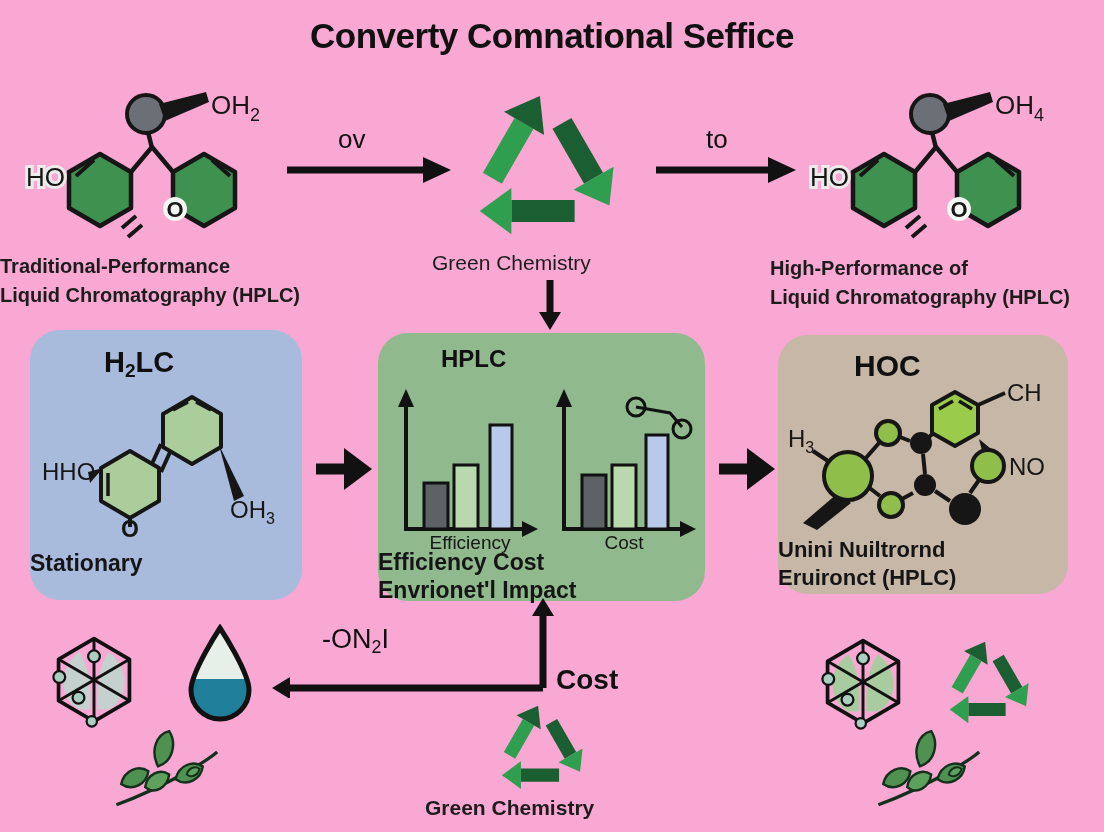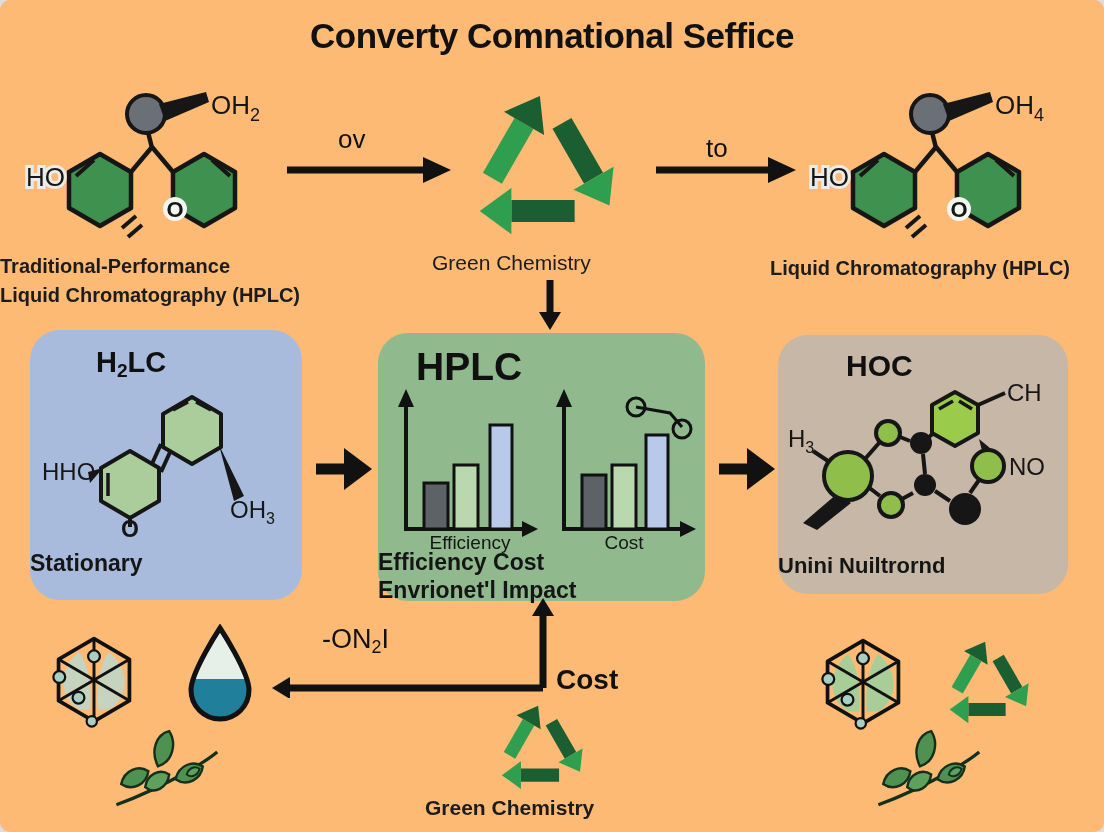--- a/index.html
+++ b/index.html
@@ -1,24 +1,24 @@
 <!DOCTYPE html>
 <html><head>
 <meta charset="utf-8">
 <style>
   html,body{margin:0;padding:0;background:#ddd;}
-  .canvas{position:relative;width:1104px;height:832px;background:#fdba74;
-    font-family:"Liberation Sans",sans-serif;color:#161616;overflow:hidden;border-radius:10px;}
+  .canvas{position:relative;width:1104px;height:832px;background:#f9a8d4;
+    font-family:"Liberation Sans",sans-serif;color:#161616;overflow:hidden;}
   .abs{position:absolute;}
   h1.title{position:absolute;left:0;right:0;top:16px;margin:0;text-align:center;
     font-size:35px;font-weight:700;letter-spacing:-0.5px;color:#111;}
   .cap{position:absolute;text-align:left;font-weight:600;font-size:20px;line-height:29px;color:#1c1c1c;}
   .lbl{position:absolute;font-weight:400;font-size:26px;color:#111;}
   .box{position:absolute;border-radius:30px;}
-  .box-title{position:absolute;font-size:29px;font-weight:600;color:#101010;}
+  .box-title{position:absolute;font-size:29px;font-weight:600;color:#101010;margin-left:8px;}
   .box-cap{position:absolute;left:0;right:0;text-align:left;font-weight:600;
     font-size:22px;line-height:28px;color:#151515;margin-top:11px;}
   sub.s{font-size:66%;vertical-align:baseline;position:relative;top:0.28em;}
   svg text{font-family:"Liberation Sans",sans-serif;fill:#161616;}
   .mol-label{font-size:26px;font-weight:500;}
   .mol-label-sm{font-size:24px;font-weight:500;}
   .subscript{font-size:18px;}
   .subscript-sm{font-size:16px;}
   .halo{paint-order:stroke;stroke:#ebebe9;stroke-width:6px;}
 </style>
@@ -70,21 +70,21 @@
       <polygon points="34,88 86,88 86,106 34,106" fill="#1b5e32"></polygon>
       <polygon points="34,78 8,97 34,116" fill="#2f9e4f"></polygon>
     </g>
   </svg>
   <div class="cap" style="left:432px;top:248px;width:230px;font-weight:500;font-size:21px">Green Chemistry</div>
   <svg class="abs" style="left:539px;top:278px" width="22" height="52" viewBox="0 0 22 52">
     <line x1="11" y1="2" x2="11" y2="36" stroke="#111" stroke-width="7"></line>
     <polygon points="0,34 22,34 11,52" fill="#111"></polygon>
   </svg>
 
-  <div class="lbl" style="left:706px;top:133px">to</div>
+  <div class="lbl" style="left:706px;top:124px">to</div>
   <svg class="abs" style="left:652px;top:152px" width="148" height="36" viewBox="0 0 148 36">
     <line x1="4" y1="18" x2="116" y2="18" stroke="#111" stroke-width="7"></line>
     <polygon points="116,5 144,18 116,31" fill="#111"></polygon>
   </svg>
 
   <svg class="abs" style="left:802px;top:90px" width="272" height="152" viewBox="0 0 272 152">
     <polygon points="82,64 113,82 113,118 82,136 51,118 51,82" fill="#3f9150" stroke="#161616" stroke-width="4.5" stroke-linejoin="round"></polygon>
     <polygon points="186,64 217,82 217,118 186,136 155,118 155,82" fill="#3f9150" stroke="#161616" stroke-width="4.5" stroke-linejoin="round"></polygon>
     <line x1="58" y1="86" x2="76" y2="70" stroke="#161616" stroke-width="4"></line>
     <line x1="194" y1="70" x2="212" y2="86" stroke="#161616" stroke-width="4"></line>
@@ -94,20 +94,21 @@
     <line x1="134" y1="57" x2="155" y2="82" stroke="#161616" stroke-width="4.5"></line>
     <line x1="130" y1="42" x2="134" y2="58" stroke="#161616" stroke-width="4.5"></line>
     <circle cx="128" cy="24" r="19" fill="#6a7076" stroke="#161616" stroke-width="4"></circle>
     <polygon points="141,14 188,2 191,12 147,31" fill="#161616"></polygon>
     <text x="193" y="24" class="mol-label"><tspan>OH</tspan><tspan dy="7" class="subscript">4</tspan></text>
     <text x="8" y="96" class="mol-label halo"><tspan>HO</tspan></text>
     <circle cx="157" cy="119" r="12" fill="#f4f6f2"></circle>
     <text x="157" y="127" text-anchor="middle" font-size="22" font-weight="600"><tspan>O</tspan></text>
   </svg>
   <div class="cap" style="left:770px;top:254px;width:334px">
+    <div>High-Performance of</div>
     <div>Liquid Chromatography (HPLC)</div>
   </div>
 
   <div class="box" style="left:30px;top:330px;width:272px;height:270px;background:#a9bbdc">
     <div class="box-title" style="left:66px;top:16px"><span>H</span><sub class="s">2</sub><span>LC</span></div>
     <svg class="abs" style="left:10px;top:50px" width="250" height="158" viewBox="0 0 250 158">
       <line x1="121" y1="64" x2="111" y2="86" stroke="#161616" stroke-width="4"></line>
       <line x1="131" y1="70" x2="121" y2="92" stroke="#161616" stroke-width="4"></line>
       <polygon points="152,17 181,34 181,67 152,84 123,67 123,34" fill="#abcd9b" stroke="#161616" stroke-width="4" stroke-linejoin="round"></polygon>
       <polygon points="90,71 119,88 119,121 90,138 61,121 61,88" fill="#abcd9b" stroke="#161616" stroke-width="4" stroke-linejoin="round"></polygon>
@@ -125,21 +126,21 @@
       <div>Stationary</div>
     </div>
   </div>
 
   <svg class="abs" style="left:312px;top:446px" width="62" height="46" viewBox="0 0 62 46">
     <line x1="4" y1="23" x2="36" y2="23" stroke="#111" stroke-width="11"></line>
     <polygon points="32,2 60,23 32,44" fill="#111"></polygon>
   </svg>
 
   <div class="box" style="left:378px;top:333px;width:327px;height:268px;background:#90ba8e">
-    <div class="box-title" style="left:38px;top:12px;font-size:39px">HPLC</div>
+    <div class="box-title" style="left:55px;top:12px;font-size:24px">HPLC</div>
     <svg class="abs" style="left:6px;top:44px" width="315" height="178" viewBox="0 0 315 178">
 
       <line x1="22" y1="152" x2="22" y2="26" stroke="#111" stroke-width="4"></line>
       <polygon points="22,12 14,30 30,30" fill="#111"></polygon>
       <line x1="20" y1="152" x2="140" y2="152" stroke="#111" stroke-width="4"></line>
       <polygon points="154,152 138,144 138,160" fill="#111"></polygon>
       <rect x="40" width="24" y="106" height="46" stroke="#111" stroke-width="3" fill="#5d6266"></rect>
       <rect x="70" width="24" y="88" height="64" stroke="#111" stroke-width="3" fill="#b9d8ae"></rect>
       <rect x="106" width="22" y="48" height="104" stroke="#111" stroke-width="3" fill="#b8c9ea"></rect>
       <text x="86" y="172" text-anchor="middle" font-size="19" font-weight="500"><tspan>Efficiency</tspan></text>
@@ -189,22 +190,23 @@
       <circle cx="105" cy="52" r="12" fill="#8fbf4a" stroke="#161616" stroke-width="4"></circle>
       <circle cx="138" cy="62" r="11" fill="#161616"></circle>
       <circle cx="205" cy="85" r="16" fill="#8fbf4a" stroke="#161616" stroke-width="4"></circle>
       <circle cx="182" cy="128" r="16" fill="#161616"></circle>
       <circle cx="142" cy="104" r="11" fill="#161616"></circle>
       <circle cx="108" cy="124" r="12" fill="#8fbf4a" stroke="#161616" stroke-width="4"></circle>
       <text x="5" y="66" class="mol-label-sm"><tspan>H</tspan><tspan dy="6" class="subscript-sm">3</tspan></text>
       <text x="224" y="20" class="mol-label-sm"><tspan>CH</tspan></text>
       <text x="226" y="94" class="mol-label-sm"><tspan>NO</tspan></text>
     </svg>
-    <div class="box-cap" style="top:206px">
+    <div class="box-cap" style="top:190px">
       <div>Unini Nuiltrornd</div>
+      <div>Eruironct (HPLC)</div>
     </div>
   </div>
 
   <svg class="abs" style="left:46px;top:626px" width="96" height="108" viewBox="0 0 130 140">
     <path d="M45,110 C18,95 15,55 45,32 C58,50 62,80 60,110 Z" fill="#bcd8cc" opacity="0.85"></path>
     <path d="M85,110 C112,95 115,55 85,32 C72,50 68,80 70,110 Z" fill="#bcd8cc" opacity="0.85"></path>
     <polygon points="65,14 113,42 113,98 65,126 17,98 17,42" fill="none" stroke="#111" stroke-width="5" stroke-linejoin="round"></polygon>
     <line x1="65" y1="70" x2="65" y2="14" stroke="#111" stroke-width="4"></line>
     <line x1="65" y1="70" x2="113" y2="42" stroke="#111" stroke-width="4"></line>
     <line x1="65" y1="70" x2="113" y2="98" stroke="#111" stroke-width="4"></line>

